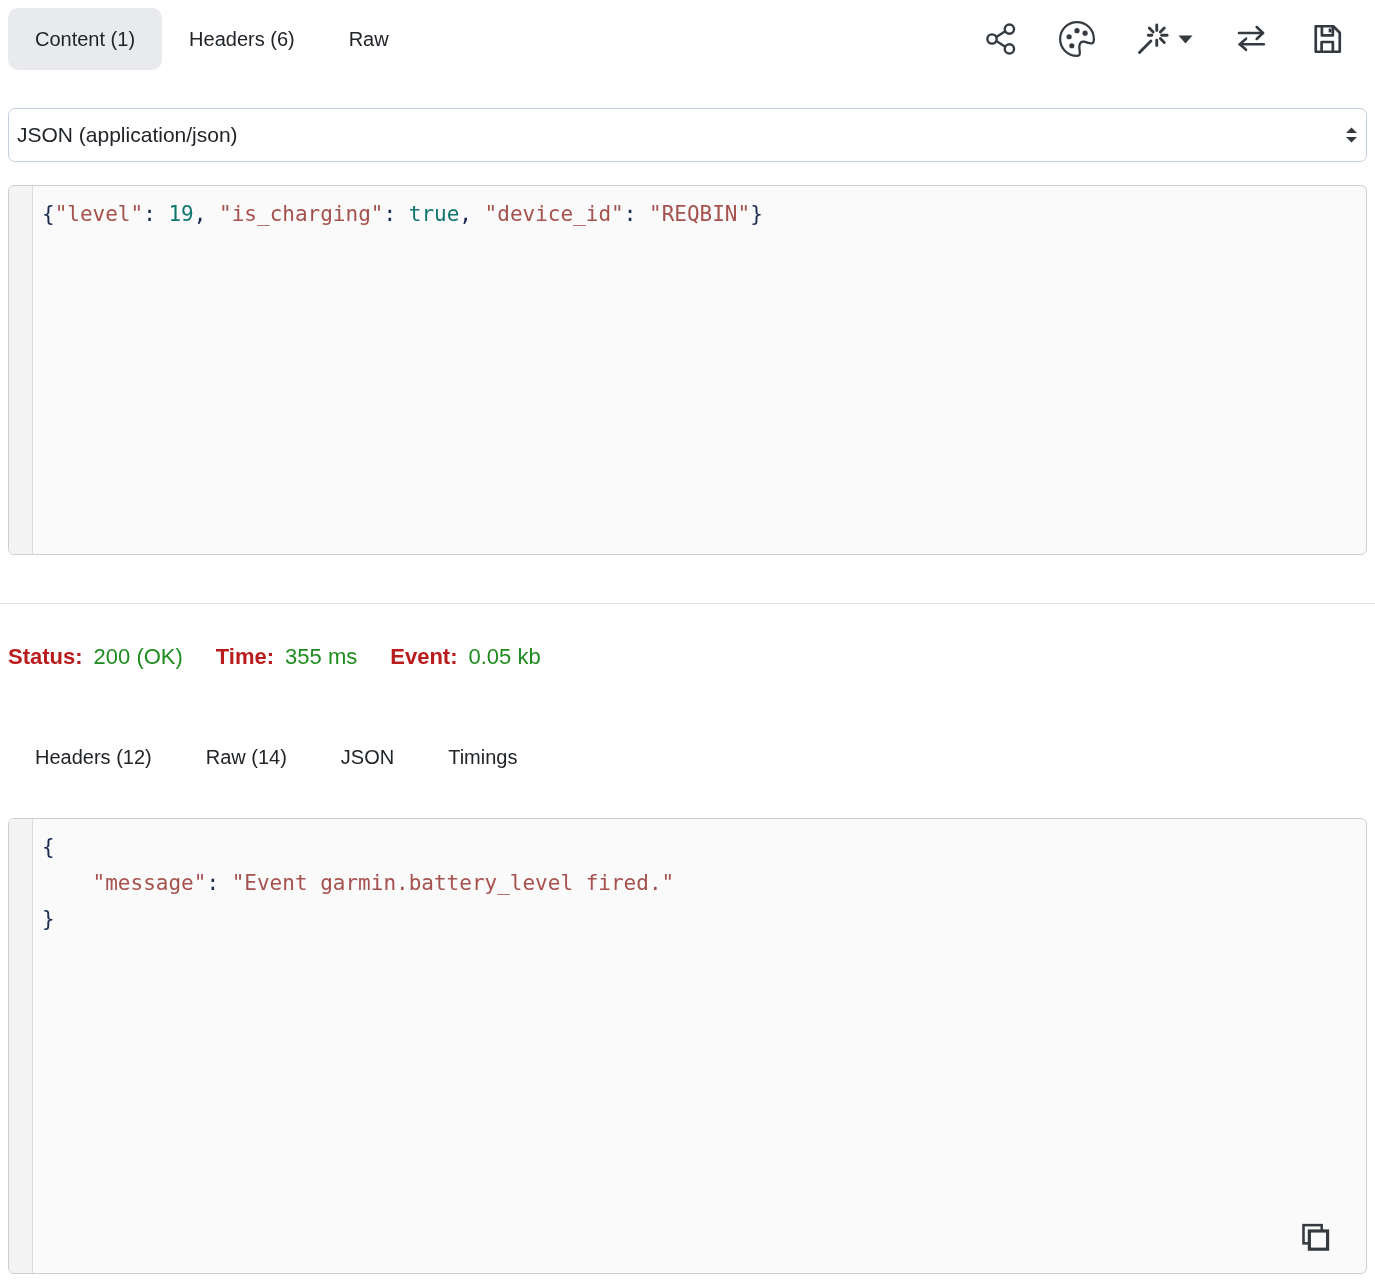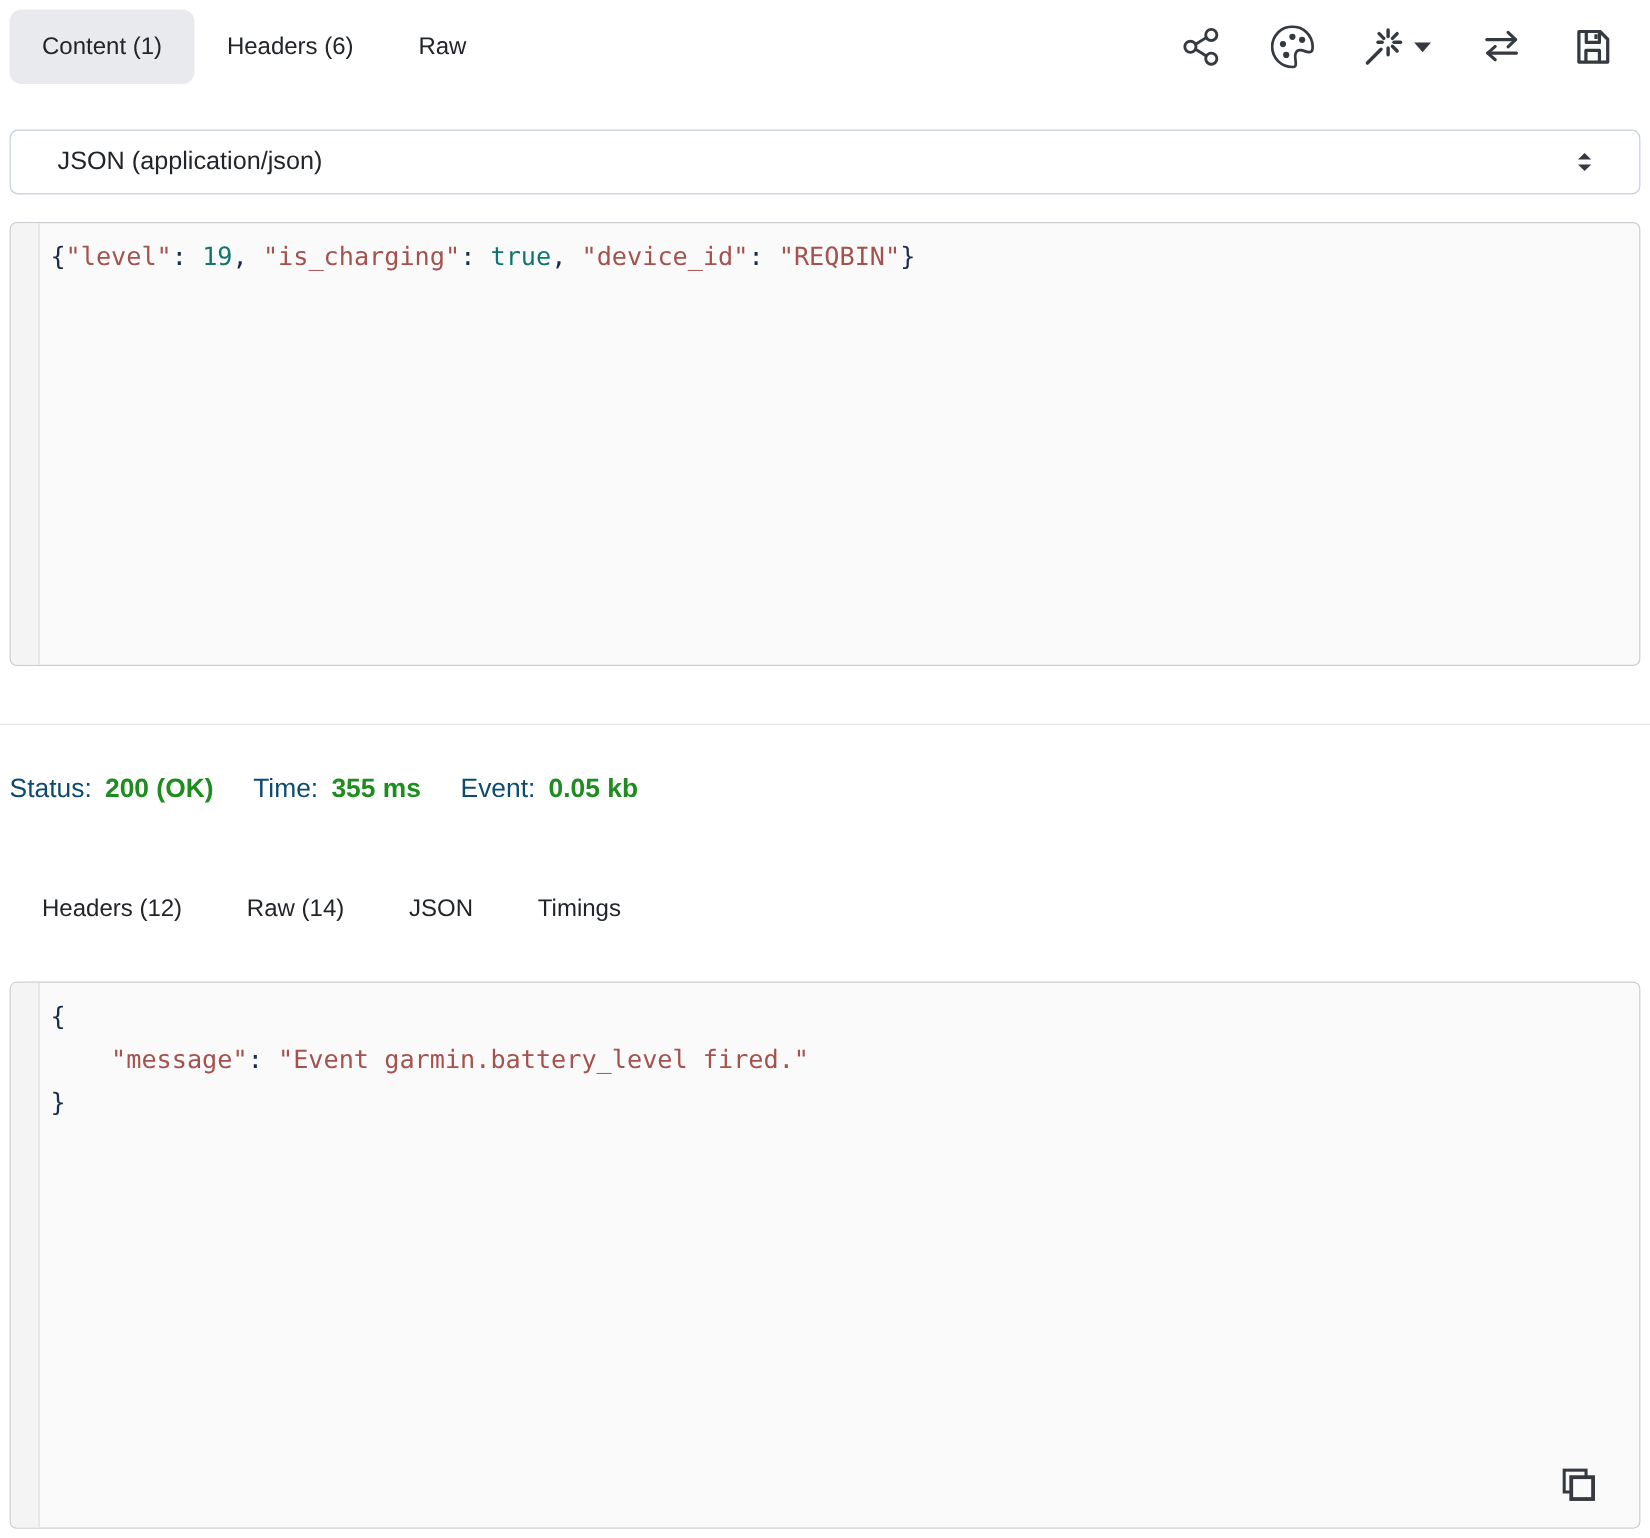--- a/index.html
+++ b/index.html
@@ -36,21 +36,21 @@
   }
   .icon-btn svg { display: block; }
 
   
   .select {
     margin-top: 38px;
     height: 54px;
     border: 1px solid #c5d0de;
     border-radius: 7px;
     display: flex; align-items: center; justify-content: space-between;
-    padding: 0 39px;
+    padding: 0 8px;
     font-size: 21px;
     color: #212529;
     cursor: pointer;
     background: #ffffff;
   }
 
   
   .editor {
     margin-top: 23px;
     border: 1px solid #cbced3;
@@ -89,22 +89,22 @@
   .divider {
     border: none; border-top: 1px solid #e3e6e9;
     margin: 48px -8px 0 -8px;
   }
   .statusbar {
     margin-top: 36px;
     display: flex; align-items: baseline;
     font-size: 22px; line-height: 34px;
   }
   .stat-group { margin-right: 33px; display: flex; align-items: baseline; }
-  .stat-label { color: #0c4a6e; font-weight: 400; margin-right: 11px; }
-  .stat-value { color: #1e8c1e; font-weight: 700; }
+  .stat-label { color: #b91c1c; font-weight: 700; margin-right: 11px; }
+  .stat-value { color: #1e8c1e; font-weight: 400; }
 
   .response-tabbar { margin-top: 52px; }
 </style>
 </head>
 <body>
 
 <div class="tabbar">
   <div class="tabs">
     <div class="tab active">Content (1)</div>
     <div class="tab">Headers (6)</div>

